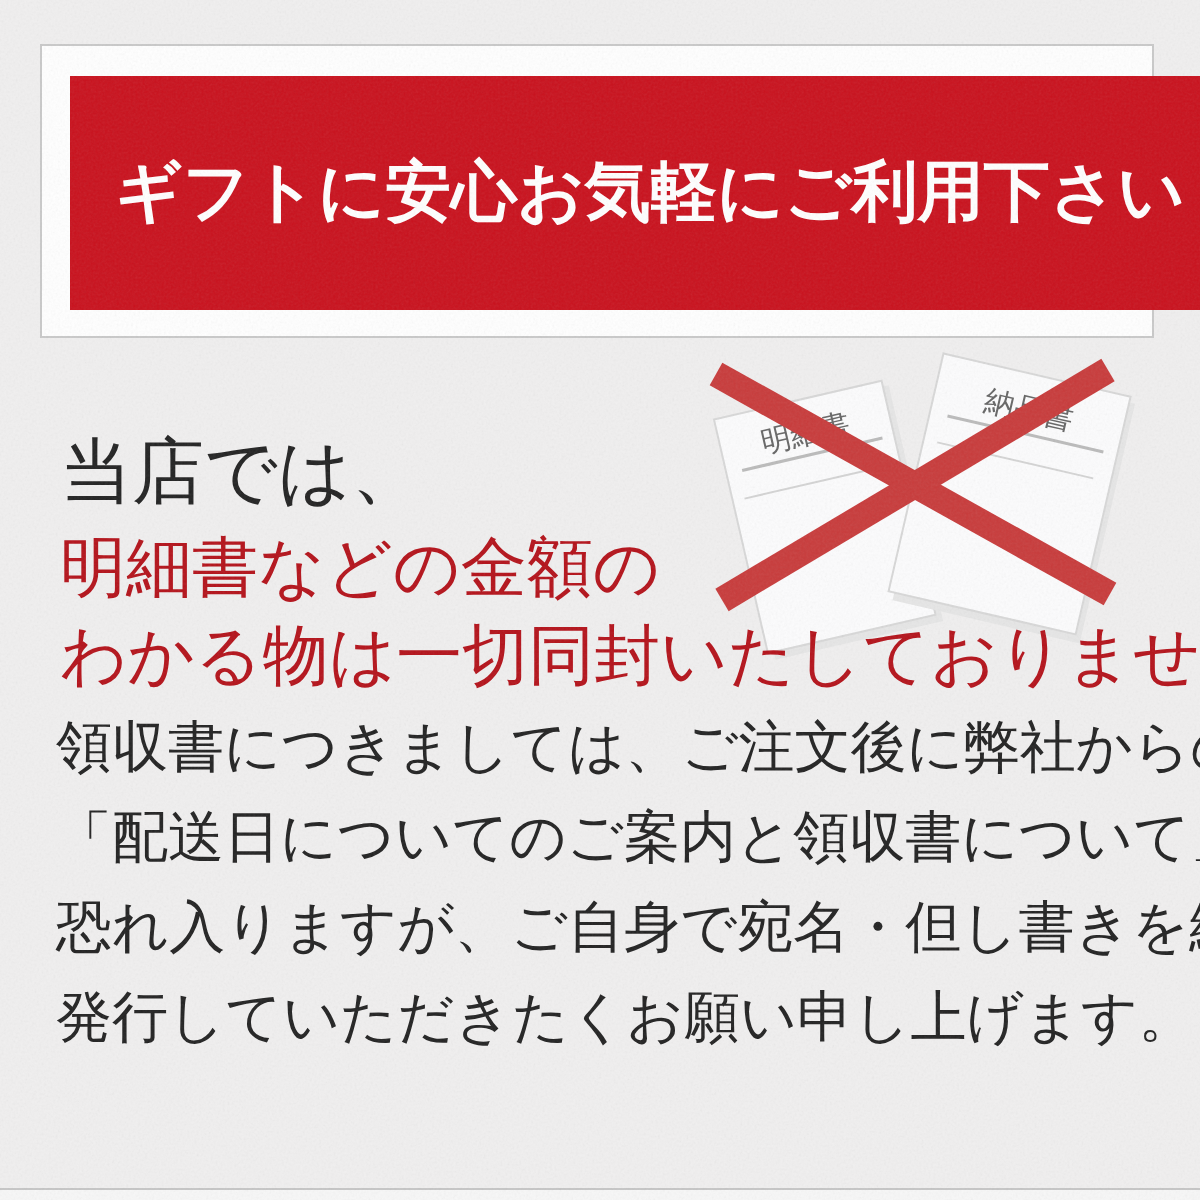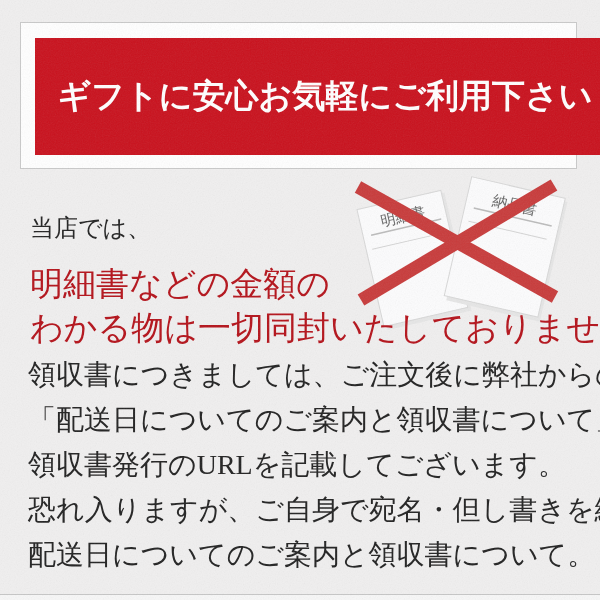--- a/index.html
+++ b/index.html
@@ -42,21 +42,21 @@
     font-size: 33px;
     font-weight: 600;
     letter-spacing: 0px;
     white-space: nowrap;
   }
 
   .text-block { position: absolute; z-index: 2; white-space: nowrap; }
 
   .intro-line {
     left: 30px; top: 212px;
-    font-size: 24px;
+    font-size: 36px;
     color: #222222;
   }
   .highlight-line {
     font-size: 33px;
     font-weight: 500;
     left: 30px;
   }
   .highlight-1 { top: 262px; }
   .highlight-2 { top: 306px; }
 
@@ -104,23 +104,22 @@
 
 <div class="text-block intro-line">当店では、</div>
 
 <div class="text-block highlight-line highlight-1" style="color: rgb(180, 18, 26); text-align: right;">明細書などの金額の</div>
 
 <div class="text-block highlight-line highlight-2" style="color: rgb(180, 18, 26);">わかる物は一切同封いたしておりません。</div>
 
 <div class="body-paragraph">
   <div class="body-line">領収書につきましては、ご注文後に弊社からのメール</div>
   <div class="body-line">「配送日についてのご案内と領収書について」にて、</div>
-  <div class="body-line">領収書発行のURLを記載してございます。</div>
   <div class="body-line">恐れ入りますが、ご自身で宛名・但し書きを編集し、</div>
-  <div class="body-line">配送日についてのご案内と領収書について。</div>
+  <div class="body-line">発行していただきたくお願い申し上げます。</div>
 </div>
 
 <div class="illustration">
   <svg width="244" height="164" viewBox="0 0 244 164" xmlns="http://www.w3.org/2000/svg">
 
     <g transform="rotate(-13 67 85)">
       <rect x="25" y="25" width="86" height="121" fill="#e6e6e6"></rect>
       <rect x="22" y="22" width="86" height="120" fill="#fcfcfd" stroke="#d8d8d8" stroke-width="1"></rect>
       <text x="65" y="44" text-anchor="middle" font-size="15" fill="#666666" font-family="Liberation Serif, DejaVu Serif, serif">明細書</text>
       <line x1="30" y1="50" x2="102" y2="50" stroke="#bbbbbb" stroke-width="1.5"></line>

